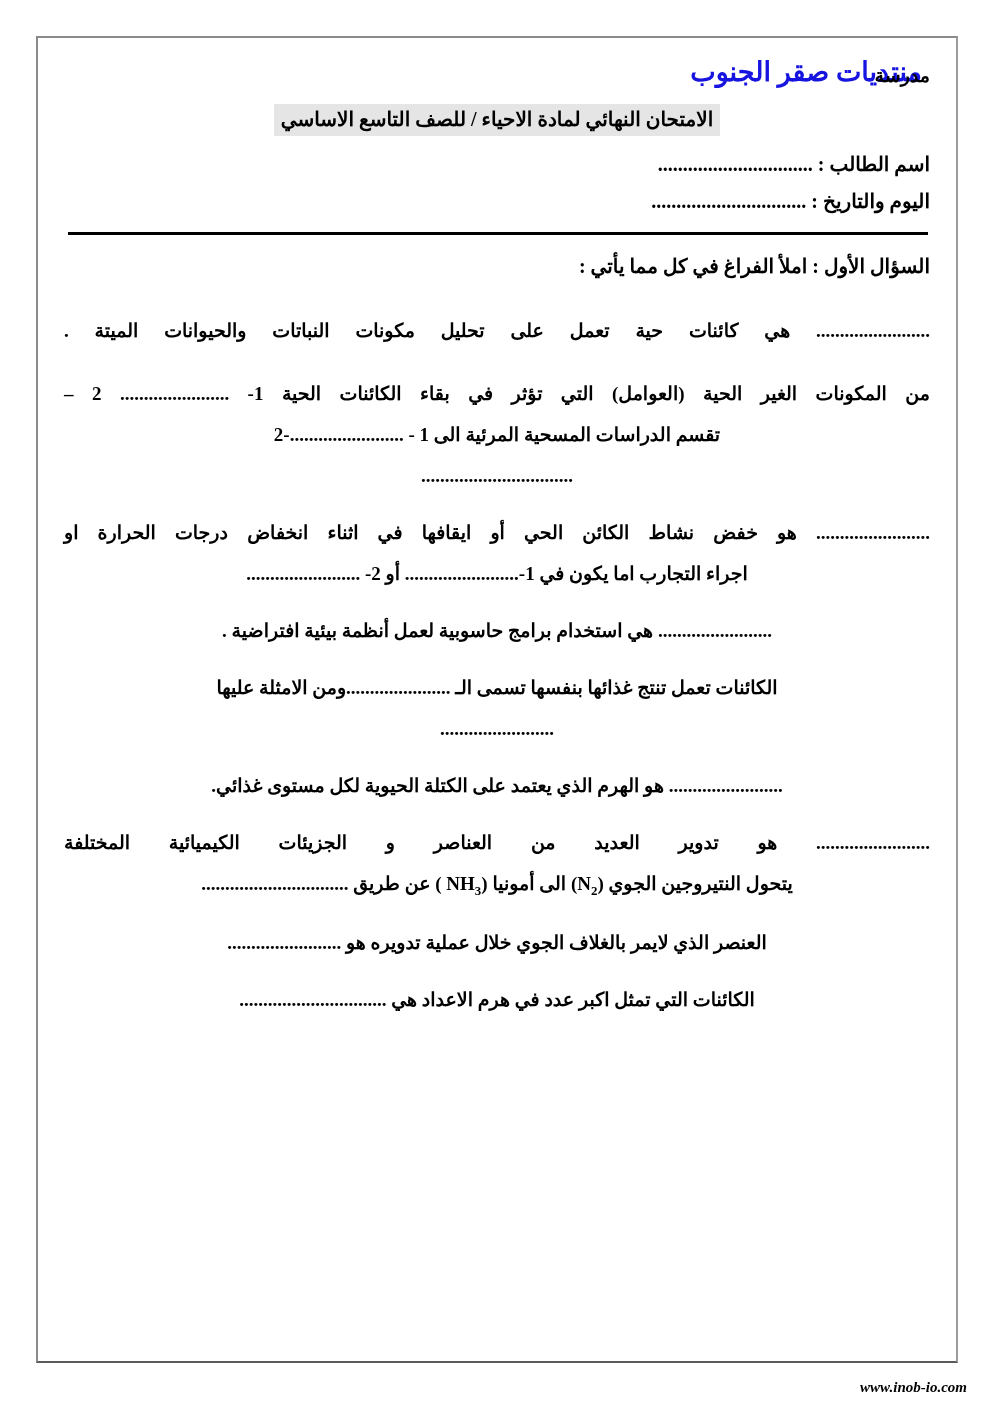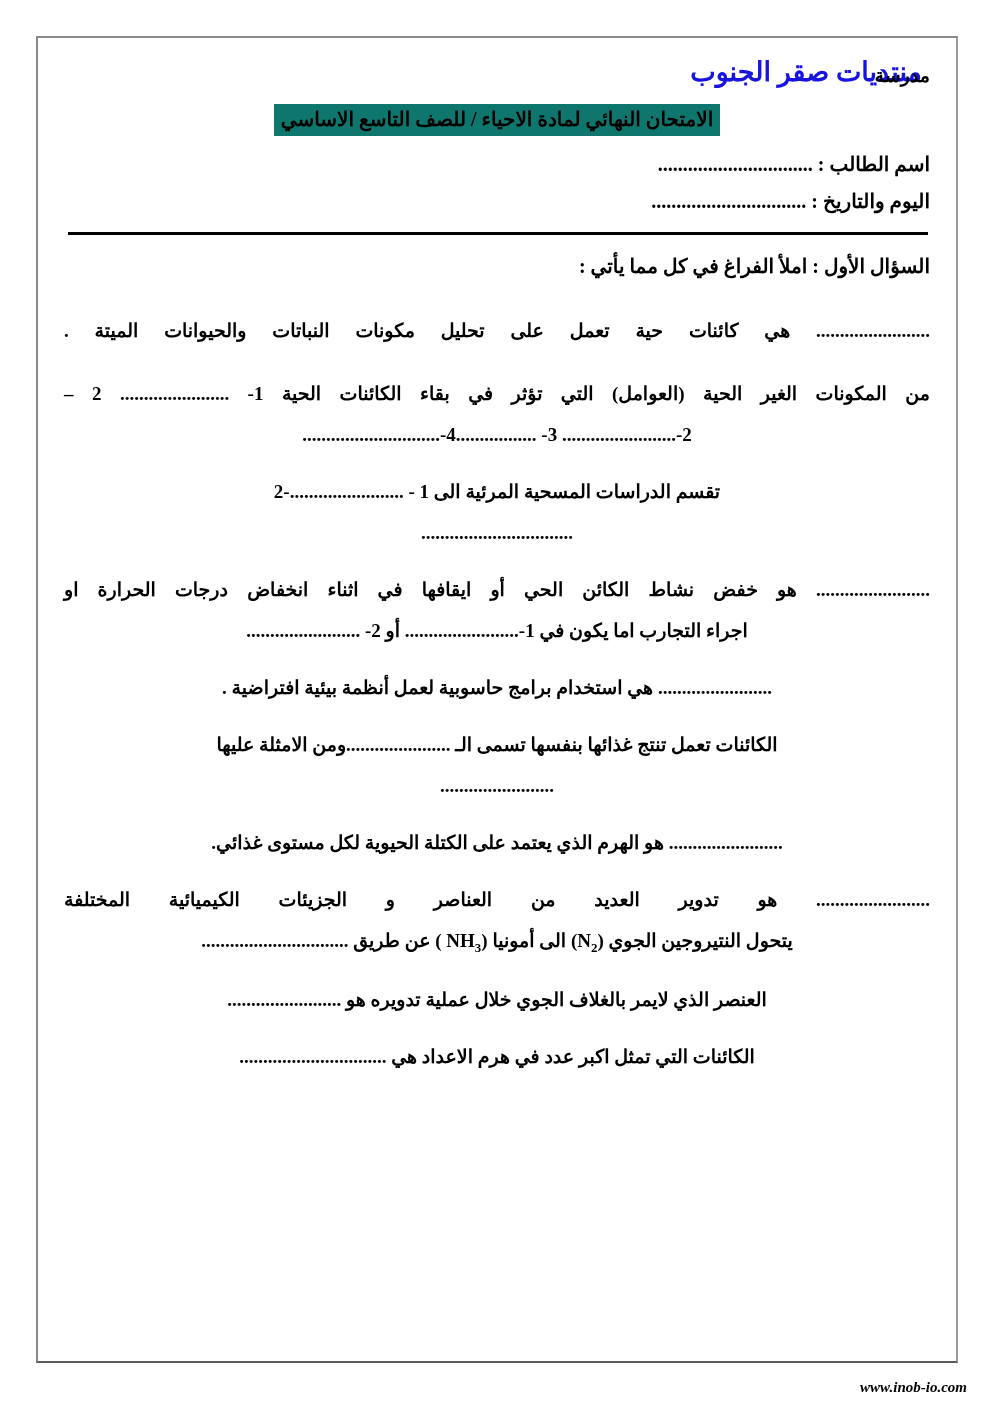--- a/index.html
+++ b/index.html
@@ -62,21 +62,21 @@
     font-weight: 700;
     letter-spacing: 0px;
   }
 
   .title-row {
     text-align: center;
     margin-top: 6px;
   }
   .exam-title {
     display: inline-block;
-    background: #0f766e;
+    background: #e5e5e5;
     color: #000000;
     font-size: 20px;
     font-weight: 700;
     padding: 3px 7px 4px 7px;
     line-height: 1.25;
     white-space: nowrap;
   }
 
   .field-line {
     text-align: right;
@@ -173,23 +173,20 @@
 
     <div class="items">
 
       <div class="item justify gap-xl">
         <span>........................ هي كائنات حية تعمل على تحليل مكونات النباتات والحيوانات الميتة .</span>
       </div>
 
       <div class="item justify gap-sm">
         <span>من المكونات الغير الحية (العوامل) التي تؤثر في بقاء الكائنات الحية 1- ....................... 2 –</span>
       </div>
-      <div class="item center gap-lg">
-        <span>2-........................ 3- .................4-.............................</span>
-      </div>
 
       <div class="item center gap-sm">
         <span>تقسم الدراسات المسحية المرئية الى 1 - ........................-2</span>
       </div>
       <div class="item center gap-lg">
         <span>................................</span>
       </div>
 
       <div class="item justify gap-sm">
         <span>........................ هو خفض نشاط الكائن الحي أو ايقافها في اثناء انخفاض درجات الحرارة او</span>

